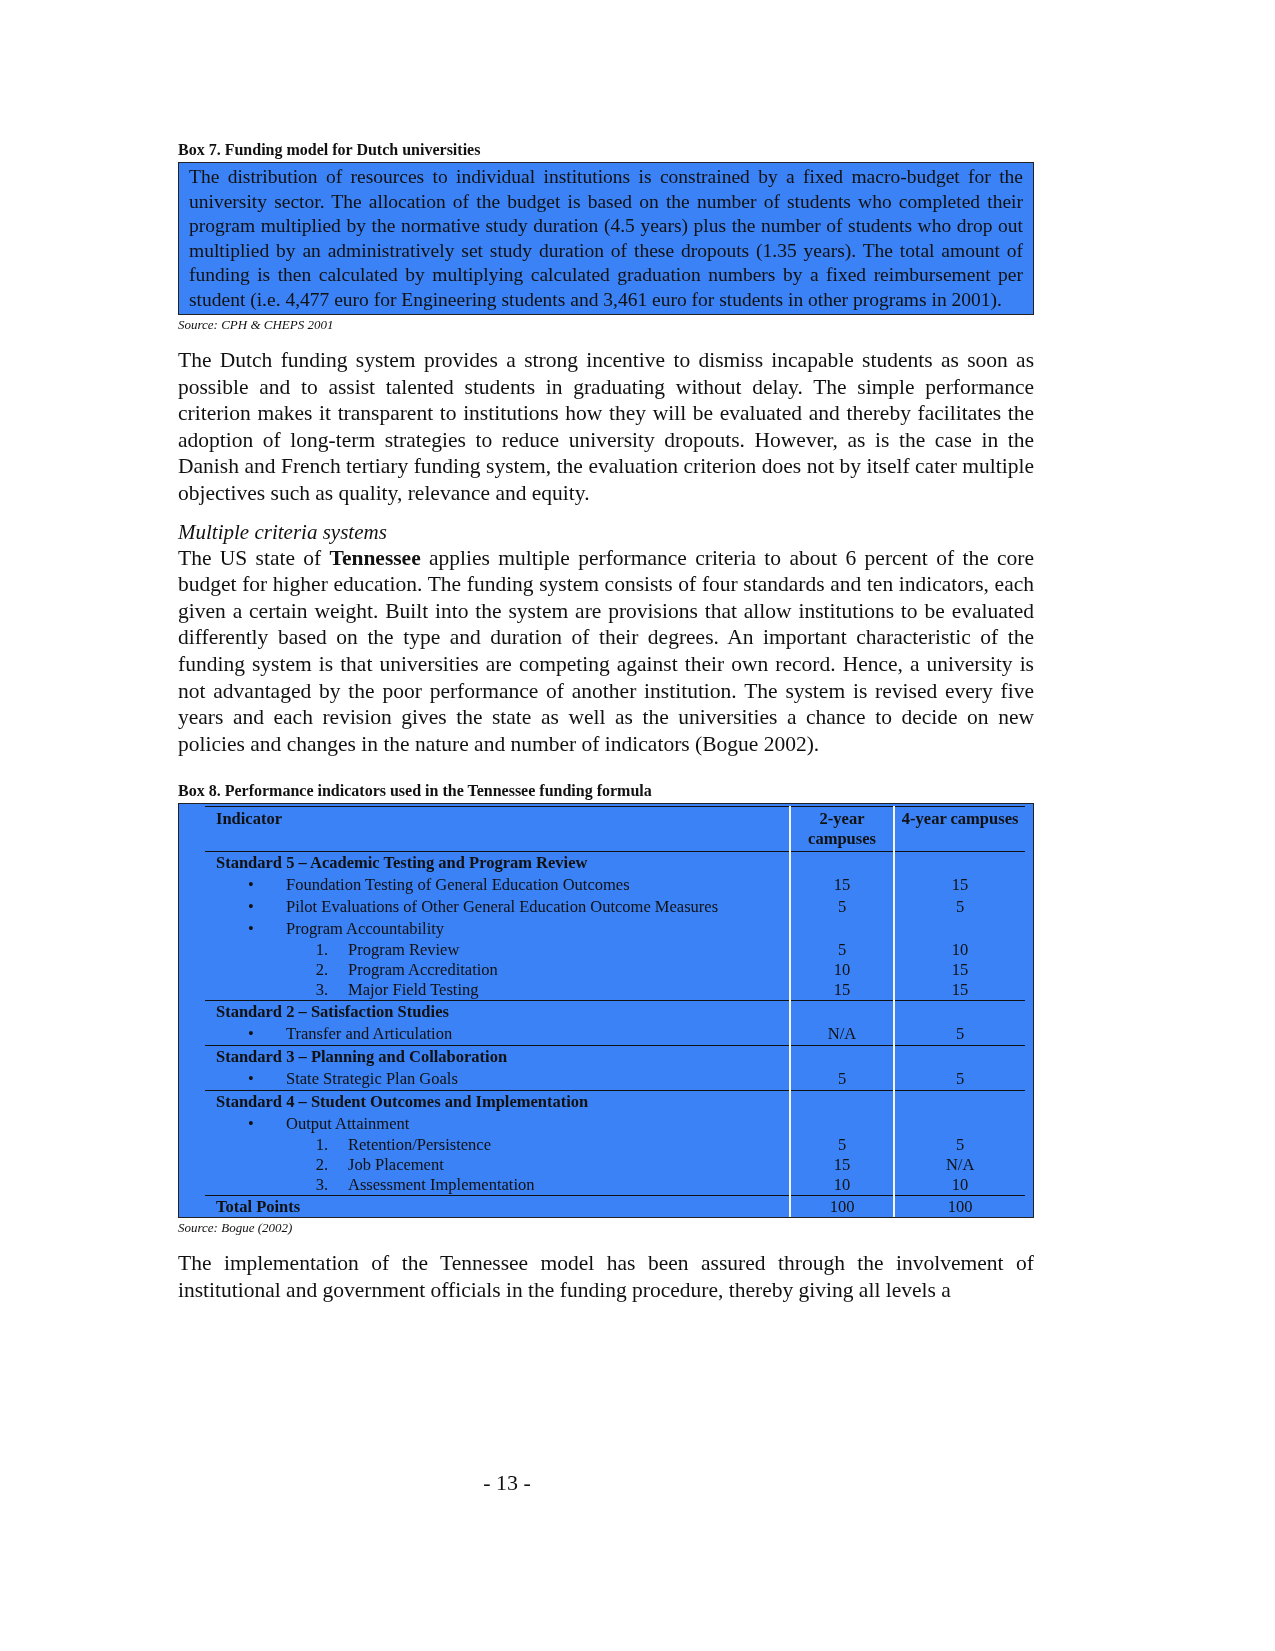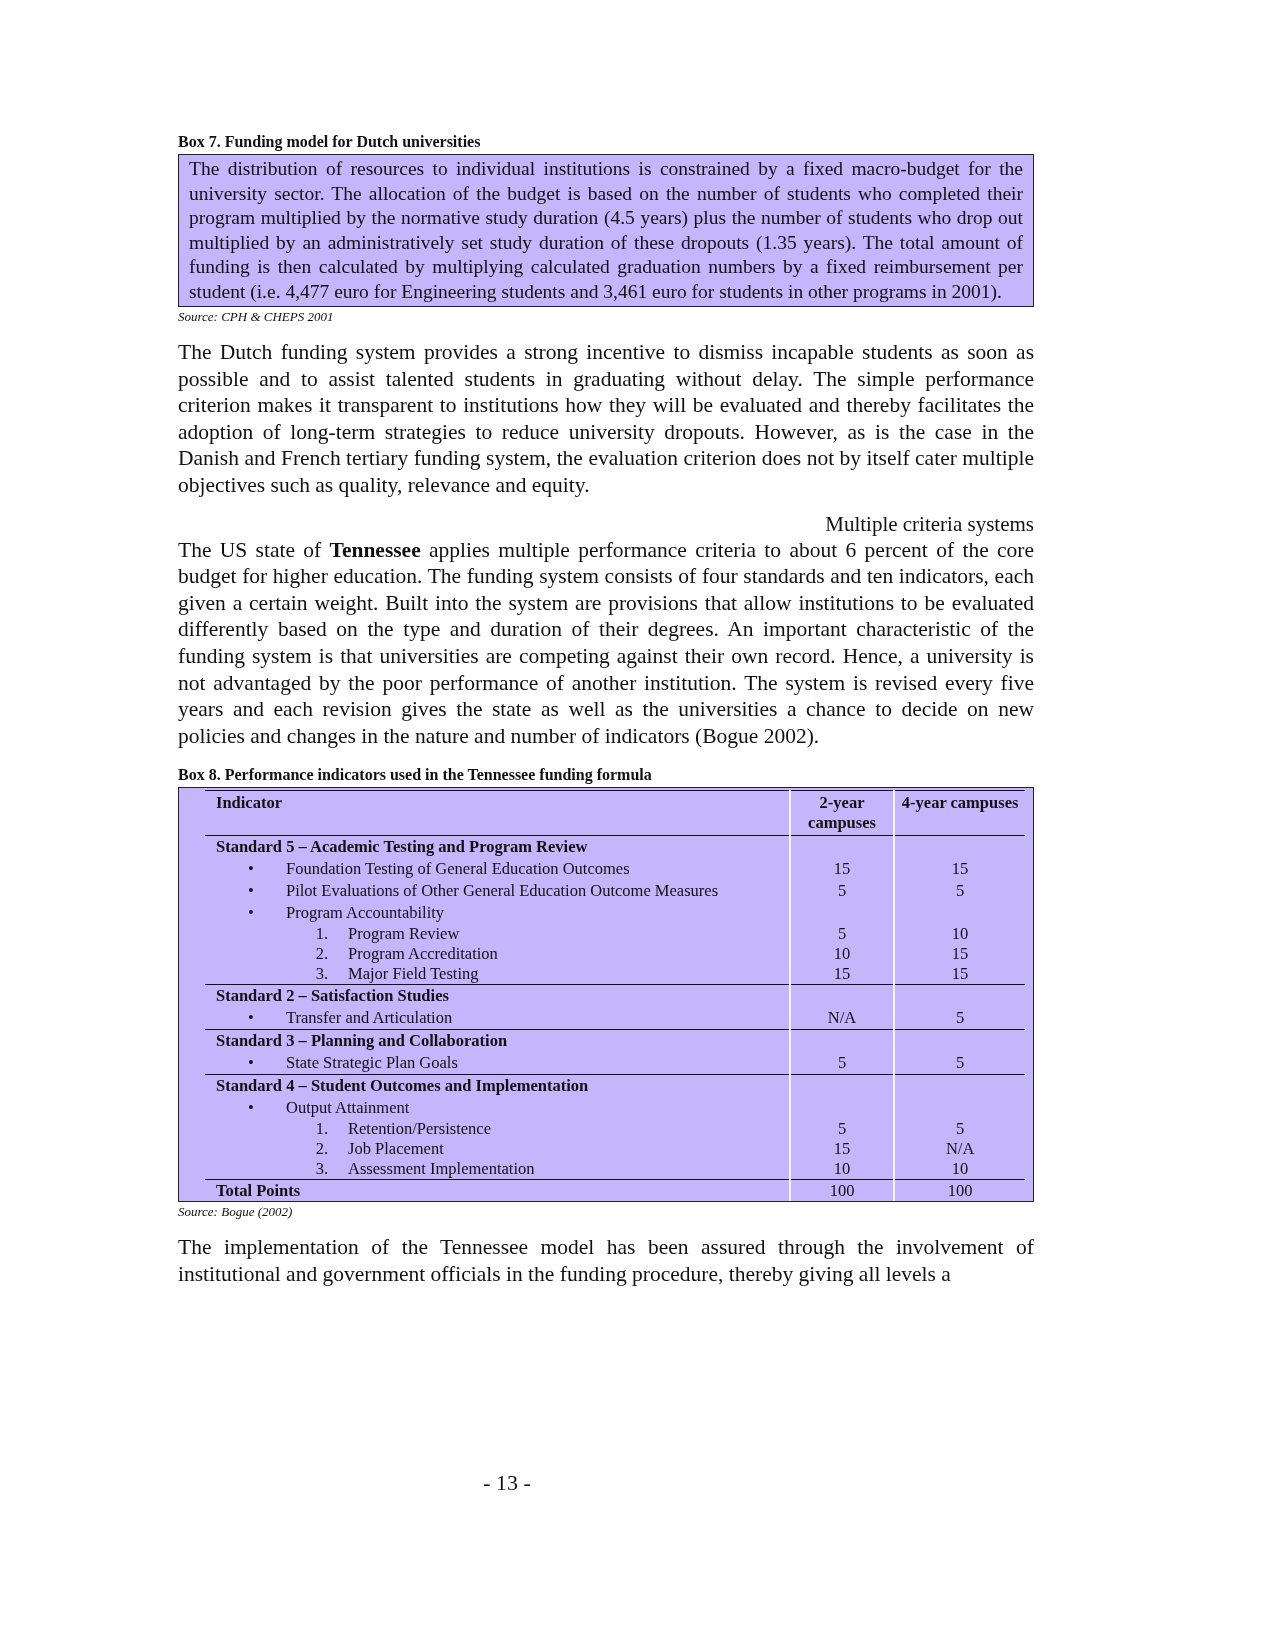--- a/index.html
+++ b/index.html
@@ -1,37 +1,37 @@
 <!DOCTYPE html>
 <html><head>
   <meta charset="utf-8">
   <style>
     html, body { margin: 0; padding: 0; background: #ffffff; }
     body {
       width: 1275px; height: 1651px; position: relative; overflow: hidden;
       font-family: "Liberation Serif", "DejaVu Serif", serif; color: #111;
     }
-    .page { position: absolute; left: 178px; top: 132px; width: 856px; }
+    .page { position: absolute; left: 178px; top: 140px; width: 856px; }
 
     .box-title { font-weight: bold; font-size: 16px; line-height: 20px; margin: 0 0 2px 0; }
     .box {
-      background: #c4b5fd; border: 1px solid #222;
+      background: #3b82f6; border: 1px solid #222;
       padding: 2px 10px 2px 10px; box-sizing: border-box;
     }
     .box7-text {
       font-size: 19.5px; line-height: 24.5px; text-align: justify; margin: 0;
     }
     .source { font-style: italic; font-size: 13px; line-height: 16px; margin: 2px 0 0 0; }
 
     .para {
       font-size: 21.5px; line-height: 26.6px; text-align: justify; margin: 0;
     }
     .p1 { margin-top: 14px; }
-    .subhead { font-size: 21px; line-height: 26px; margin: 12px 0 0 0; text-align: right; }
-    .box8-title { margin-top: 16px; }
+    .subhead { font-style: italic; font-size: 21px; line-height: 26px; margin: 12px 0 0 0; }
+    .box8-title { margin-top: 24px; }
 
     .box8 { padding: 2px 10px 0 10px; }
     .box8-intro { font-size: 19px; line-height: 24.5px; margin: 0 0 6px 0; }
 
     table.ind {
       width: 820px; margin-left: 16px; border-collapse: collapse;
       font-size: 16.5px;
     }
     table.ind td, table.ind th { padding: 0; vertical-align: top; }
     table.ind th { font-weight: bold; }

